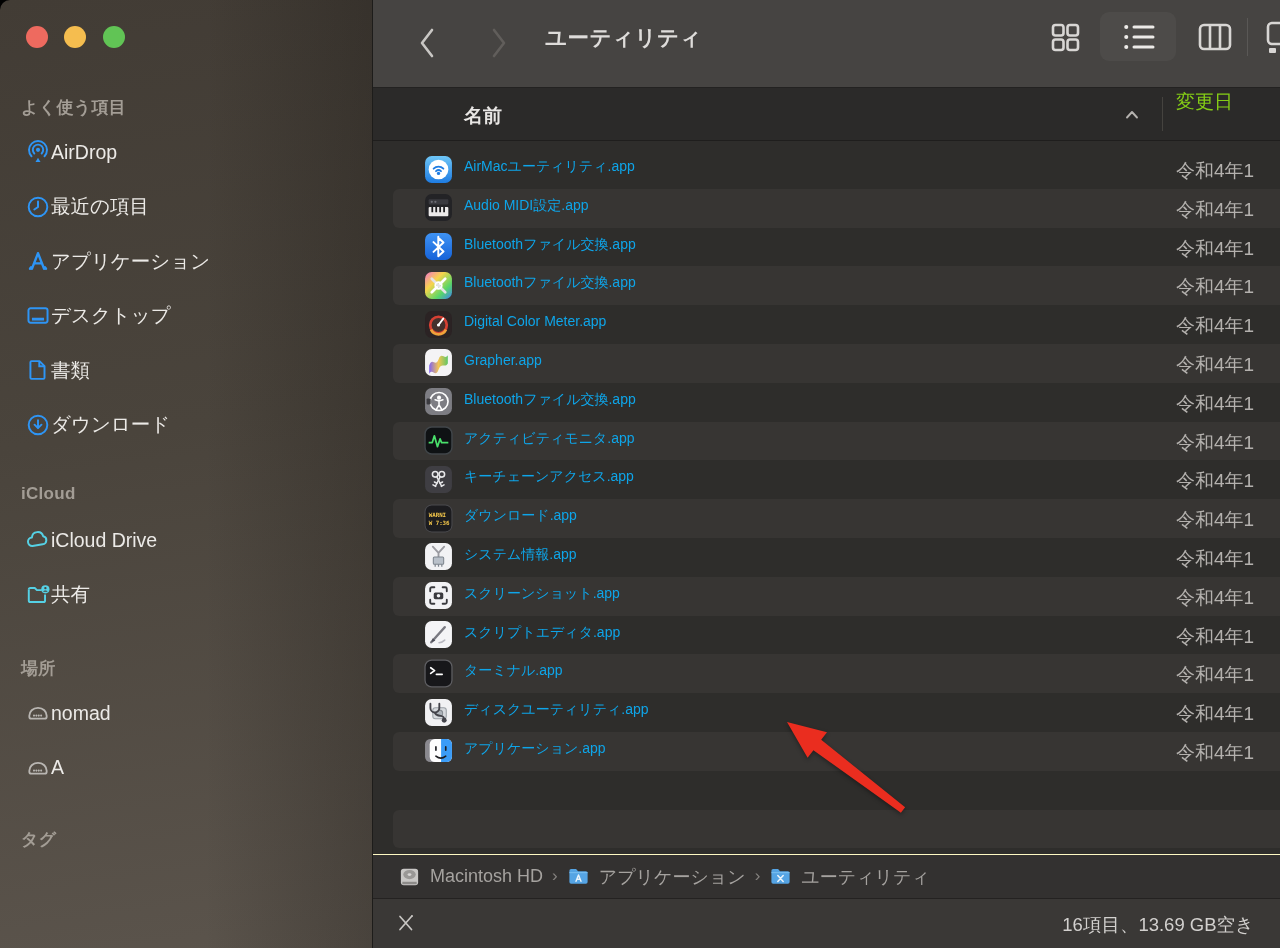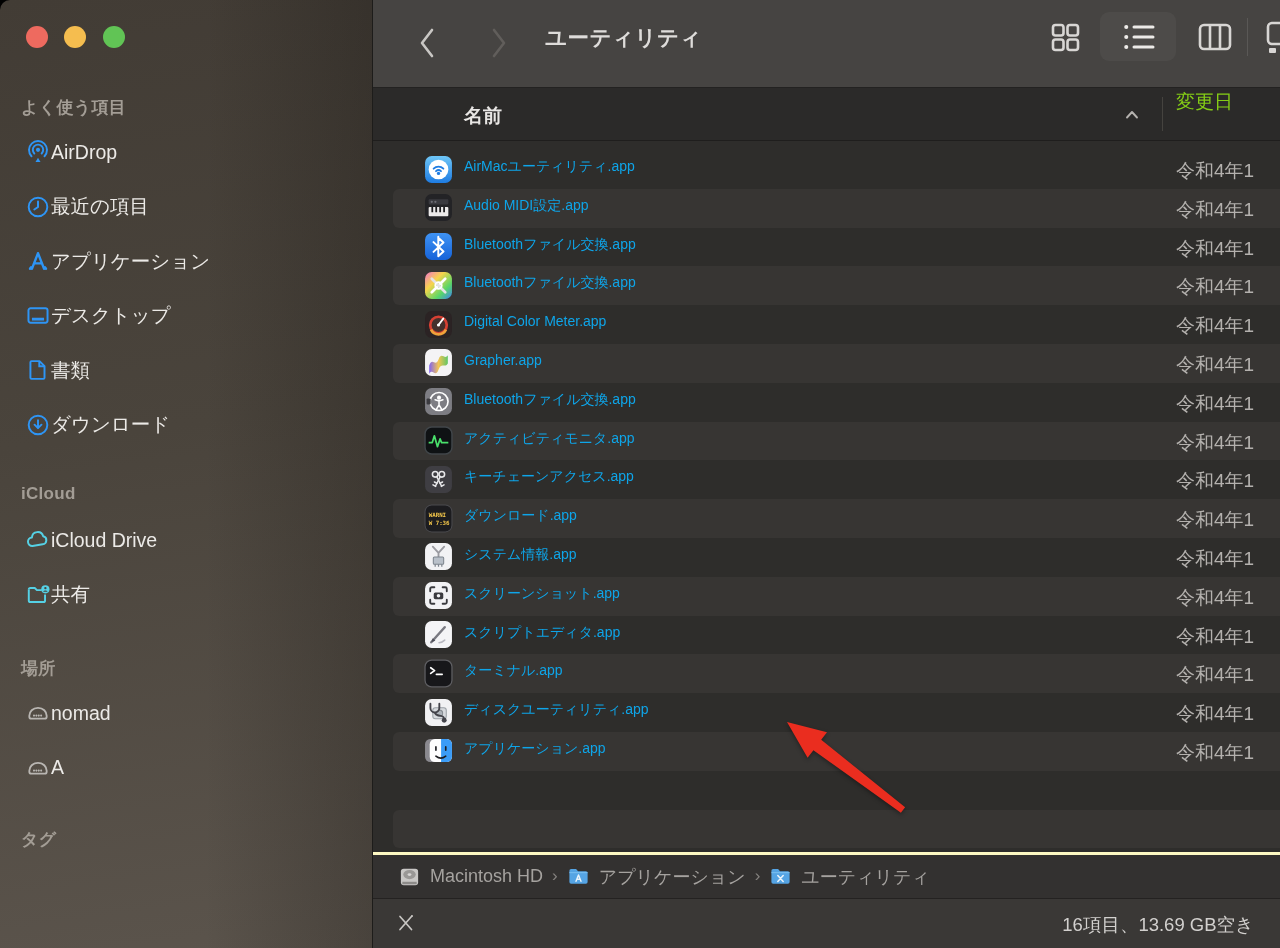--- a/index.html
+++ b/index.html
@@ -37,21 +37,21 @@
   .listarea{flex:1;padding-top:9px;overflow:hidden;position:relative;}
   .row{position:relative;height:38.8px;}
   .row.alt{background:#373533;border-radius:6px 0 0 6px;margin-left:20px;}
   .row.alt .ficon{left:31px;}
   .row.alt .fname{left:71px;}
   .row.alt .fdate{left:783px;}
   .ficon{position:absolute;left:51px;top:4.5px;width:29px;height:29px;}
   .fname{position:absolute;left:91px;top:8px;font-size:14px;color:#0ea5e9;white-space:nowrap;}
   .fdate{position:absolute;left:803px;top:8px;font-size:19px;color:#b4b1ae;white-space:nowrap;}
   
-  .pathbar{flex:none;height:43px;background:#333130;border-top:3px solid #fef9c3;display:flex;align-items:center;padding-left:25px;}
+  .pathbar{flex:none;height:43px;background:#333130;border-top:1px solid #fef9c3;display:flex;align-items:center;padding-left:25px;}
   .p-item{display:flex;align-items:center;margin-right:9px;}
   .p-item .icn{width:23px;height:23px;margin-right:9px;}
   .p-item .lbl{font-size:18px;color:#a5a29f;white-space:nowrap;}
   .p-chev{font-size:17px;color:#85827f;margin-right:9px;transform:translateY(-1px);}
   
   .statusbar{flex:none;height:49px;background:#3a3836;border-top:1px solid #242221;position:relative;}
   .st-icon{position:absolute;left:22px;top:13px;width:22px;height:22px;}
   .st-text{position:absolute;right:26px;top:13px;font-size:18.5px;color:#d2d0ce;white-space:nowrap;}
   
   .anno{position:absolute;left:0;top:0;width:1280px;height:948px;pointer-events:none;}

